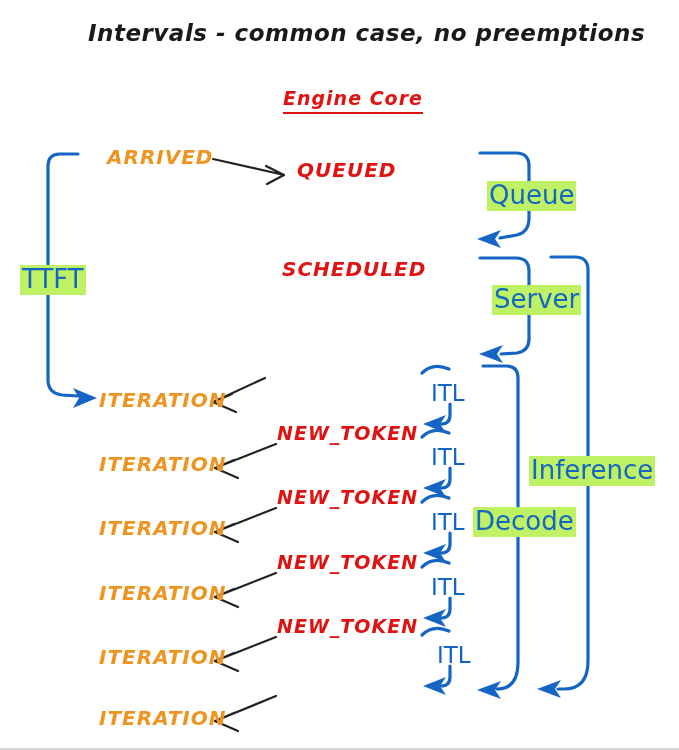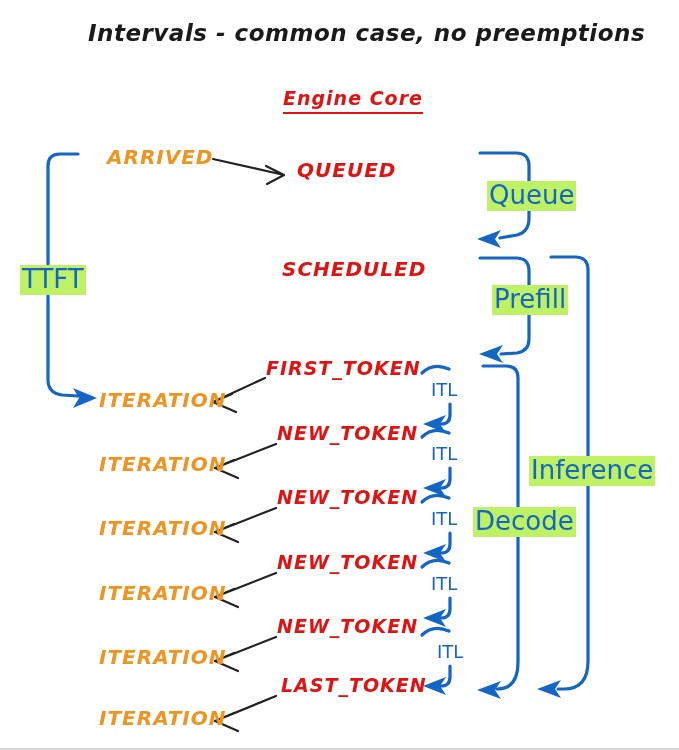--- a/index.html
+++ b/index.html
@@ -12,21 +12,21 @@
   .hand{font-style:italic;font-weight:600;letter-spacing:1px;}
   .orange{color:#EE9420;}
   .red{color:#E01313;}
   .blue{color:#1565C5;font-weight:400;font-style:normal;letter-spacing:0;}
   .black{color:#1a1a1a;}
   .title{font-size:23px;font-weight:bold;font-style:italic;letter-spacing:.5px;}
   .hdr{font-size:19px;border-bottom:2px solid currentColor;padding-bottom:2px;}
   .evt{font-size:19px;}
   .evt20{font-size:20px;}
   .big-blue{font-size:26px;background:#bef264;padding:0 2px;}
-  .itl{font-size:18px;}
+  .itl{font-size:23px;}
   .bottom-edge{position:absolute;left:0;bottom:0;width:679px;height:2px;background:#d8d8d8;z-index:3;}
 </style>
 </head>
 <body>
 
 <div class="canvas">
 
   <svg class="strokes" width="679" height="750" viewBox="0 0 679 750">
 
     <g stroke="#1565C5" stroke-width="3.2" fill="none" stroke-linecap="round">
@@ -92,30 +92,28 @@
   <div class="lbl hand evt20 orange" style="left:107px;top:146px;">ARRIVED</div>
   <div class="lbl hand evt20 orange" style="left:99px;top:389px;">ITERATION</div>
   <div class="lbl hand evt20 orange" style="left:99px;top:453px;">ITERATION</div>
   <div class="lbl hand evt20 orange" style="left:99px;top:517px;">ITERATION</div>
   <div class="lbl hand evt20 orange" style="left:99px;top:582px;">ITERATION</div>
   <div class="lbl hand evt20 orange" style="left:99px;top:646px;">ITERATION</div>
   <div class="lbl hand evt20 orange" style="left:99px;top:707px;">ITERATION</div>
 
   <div class="lbl hand evt20 red" style="left:282px;top:258px;">SCHEDULED</div>
   <div class="lbl hand evt20 red" style="left:297px;top:159px;">QUEUED</div>
-  <div class="lbl hand evt red" style="left:266px;top:358px;">FIRST_TOKEN</div>
   <div class="lbl hand evt red" style="left:277px;top:423px;">NEW_TOKEN</div>
   <div class="lbl hand evt red" style="left:277px;top:487px;">NEW_TOKEN</div>
   <div class="lbl hand evt red" style="left:277px;top:552px;">NEW_TOKEN</div>
   <div class="lbl hand evt red" style="left:277px;top:616px;">NEW_TOKEN</div>
-  <div class="lbl hand evt red" style="left:281px;top:675px;">LAST_TOKEN</div>
 
   <div class="lbl blue big-blue" style="left:20px;top:265px;">TTFT</div>
   <div class="lbl blue big-blue" style="left:487px;top:181px;">Queue</div>
-  <div class="lbl blue big-blue" style="left:492px;top:285px;">Prefill</div>
+  <div class="lbl blue big-blue" style="left:492px;top:285px;">Server</div>
   <div class="lbl blue big-blue" style="left:473px;top:507px;">Decode</div>
   <div class="lbl blue big-blue" style="left:529px;top:456px;">Inference</div>
   <div class="lbl blue itl" style="left:431px;top:380px;">ITL</div>
   <div class="lbl blue itl" style="left:431px;top:444px;">ITL</div>
   <div class="lbl blue itl" style="left:431px;top:509px;">ITL</div>
   <div class="lbl blue itl" style="left:431px;top:574px;">ITL</div>
   <div class="lbl blue itl" style="left:437px;top:642px;">ITL</div>
 
   <div class="bottom-edge"></div>
 </div>

